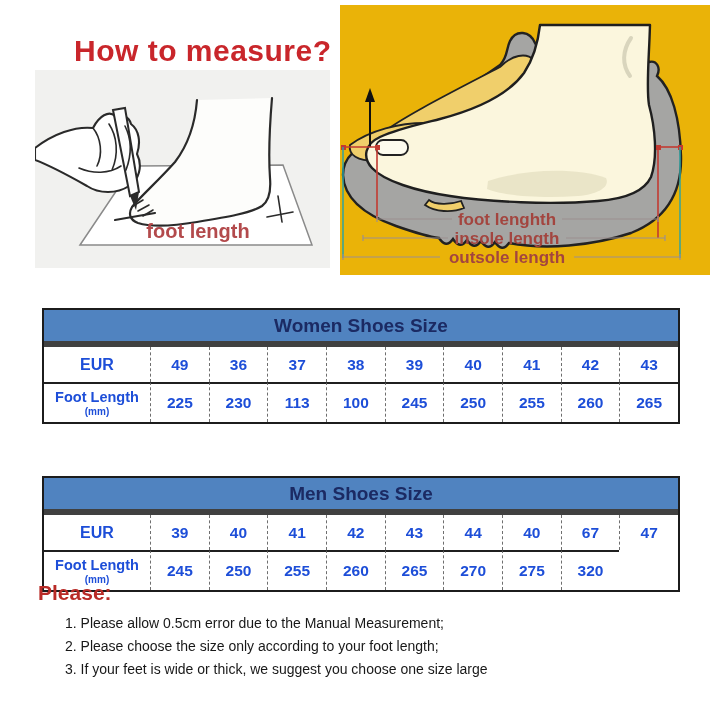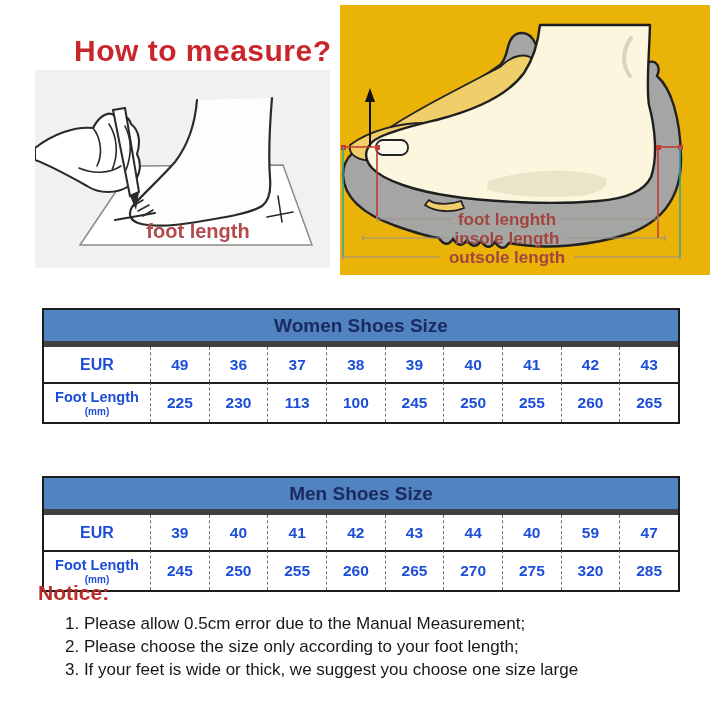--- a/index.html
+++ b/index.html
@@ -67,21 +67,21 @@
     overflow:hidden;
   }
   .tbl-grid .cell:nth-child(10n+1){border-left:none;}
   .tbl-grid .cell:nth-child(n+11){border-top:2px solid #1f1f1f;}
   .tbl-grid .rowhead{font-size:16px;}
   .tbl-grid .rowhead.r2{font-size:14.5px;line-height:1.15;}
   .tbl-grid .rowhead.r2 .sub{font-size:10px;}
 
   .notice{position:absolute;left:38px;top:581px;width:645px;}
   .notice-head{font-size:21px;font-weight:bold;color:var(--notice-red,#b92b27);margin-bottom:7px;}
-  .notice-item{margin-left:27px;font-size:17px;line-height:23px;color:#181818;}
+  .notice-item{margin-left:27px;font-size:14px;line-height:23px;color:#181818;}
 </style>
 </head>
 <body>
 
 <div class="canvas">
 
   <h1 class="page-title">How to measure?</h1>
 
   <div class="left-illo">
     <svg viewBox="0 0 295 198">
@@ -200,38 +200,37 @@
     <div class="tbl-title">Men Shoes Size</div>
     <div class="tbl-grid">
       <div class="cell rowhead r1">EUR</div>
       <div class="cell num r1">39</div>
         <div class="cell num r1">40</div>
         <div class="cell num r1">41</div>
         <div class="cell num r1">42</div>
         <div class="cell num r1">43</div>
         <div class="cell num r1">44</div>
         <div class="cell num r1">40</div>
-        <div class="cell num r1">59</div>
+        <div class="cell num r1">67</div>
         <div class="cell num r1">47</div>
         <div class="cell rowhead r2">
         <div>Foot Length</div>
         <div class="sub">(mm)</div>
       </div>
     <div class="cell num r2">245</div>
         <div class="cell num r2">250</div>
         <div class="cell num r2">255</div>
         <div class="cell num r2">260</div>
         <div class="cell num r2">265</div>
         <div class="cell num r2">270</div>
         <div class="cell num r2">275</div>
         <div class="cell num r2">320</div>
-        <div class="cell num r2">285</div>
       </div>
   </div>
 
   <div class="notice">
-    <div class="notice-head">Notice:</div>
+    <div class="notice-head">Please:</div>
     <div class="notice-item">1. Please allow 0.5cm error due to the Manual Measurement;</div>
     <div class="notice-item">2. Please choose the size only according to your foot length;</div>
     <div class="notice-item">3. If your feet is wide or thick, we suggest you choose one size large</div>
   </div>
 
 </div>
 
 </body></html>

